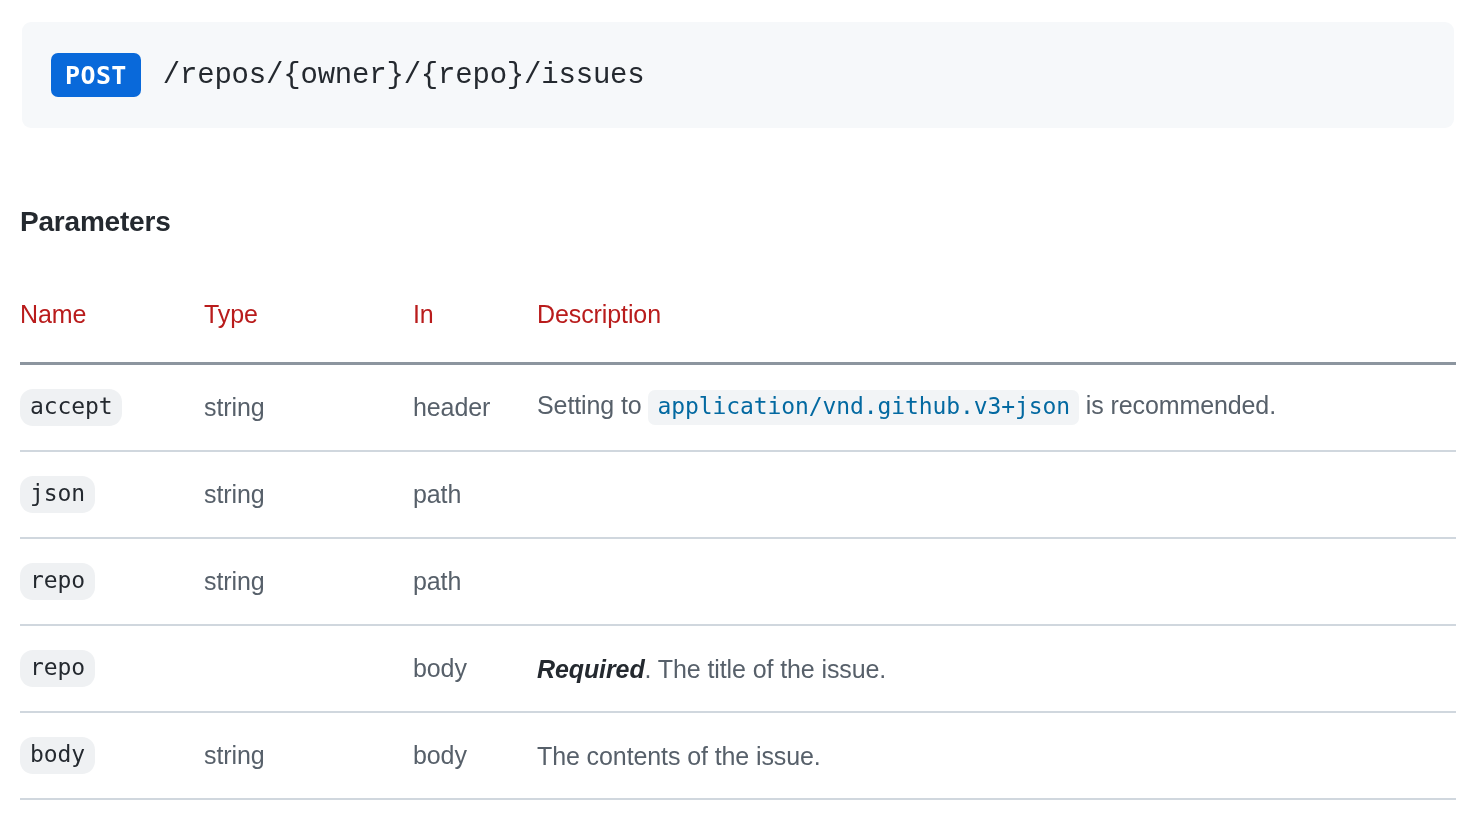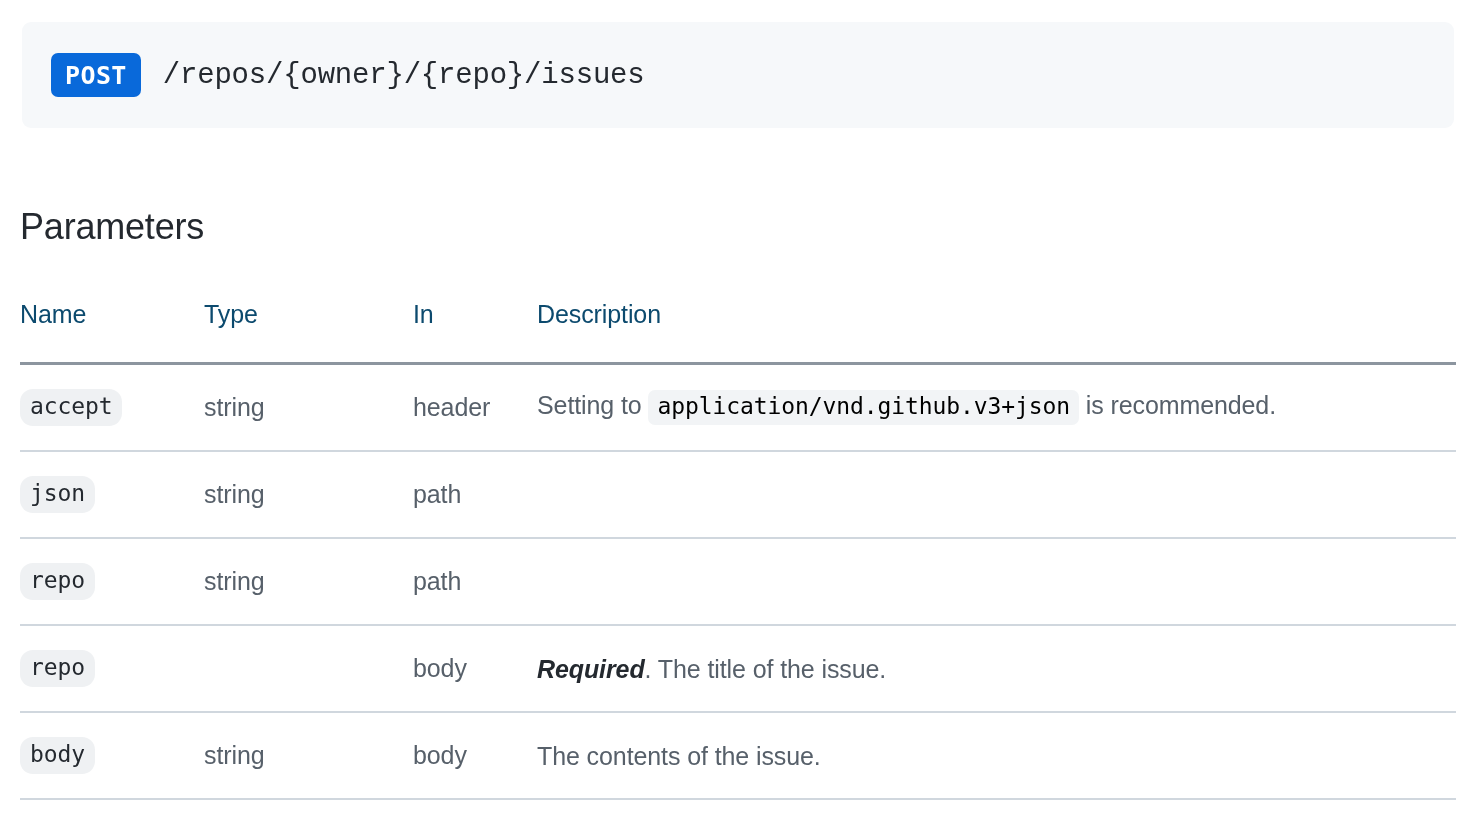--- a/index.html
+++ b/index.html
@@ -58,22 +58,22 @@
     color: #24292f;
     letter-spacing: -0.2px;
     white-space: nowrap;
   }
 
   
   .section-heading {
     position: absolute;
     left: 20px;
     top: 206px;
-    font-size: 36px;
-    font-weight: 400;
+    font-size: 28px;
+    font-weight: 700;
     color: #24292f;
     letter-spacing: -0.2px;
   }
 
   
   .params-table {
     position: absolute;
     left: 20px;
     top: 300px;
     width: 1436px;
@@ -82,21 +82,21 @@
   }
   .params-table col.c-name { width: 184px; }
   .params-table col.c-type { width: 209px; }
   .params-table col.c-in   { width: 124px; }
   .params-table col.c-desc { width: 919px; }
 
   .params-table thead th {
     text-align: left;
     font-size: 25px;
     font-weight: 400;
-    color: #0c4a6e;
+    color: #b91c1c;
     padding: 0 0 33px 0;
     border-bottom: 3px solid #8c959f;
     vertical-align: top;
     letter-spacing: -0.1px;
   }
 
   .params-table tbody td {
     padding: 0;
     height: 85px;
     border-bottom: 2px solid #d0d7de;
@@ -128,21 +128,21 @@
     font-weight: 700;
     font-style: italic;
   }
   .inline-code {
     display: inline-block;
     background: #f2f4f6;
     border-radius: 7px;
     padding: 3px 9px 5px 9px;
     font-family: "DejaVu Sans Mono", "Liberation Mono", monospace;
     font-size: 23px;
-    color: #000000;
+    color: #0369a1;
     vertical-align: baseline;
   }
 </style>
 </head>
 <body>
 
 <div class="page">
 
   <div class="endpoint-banner">
     <span class="method-badge">POST</span>

